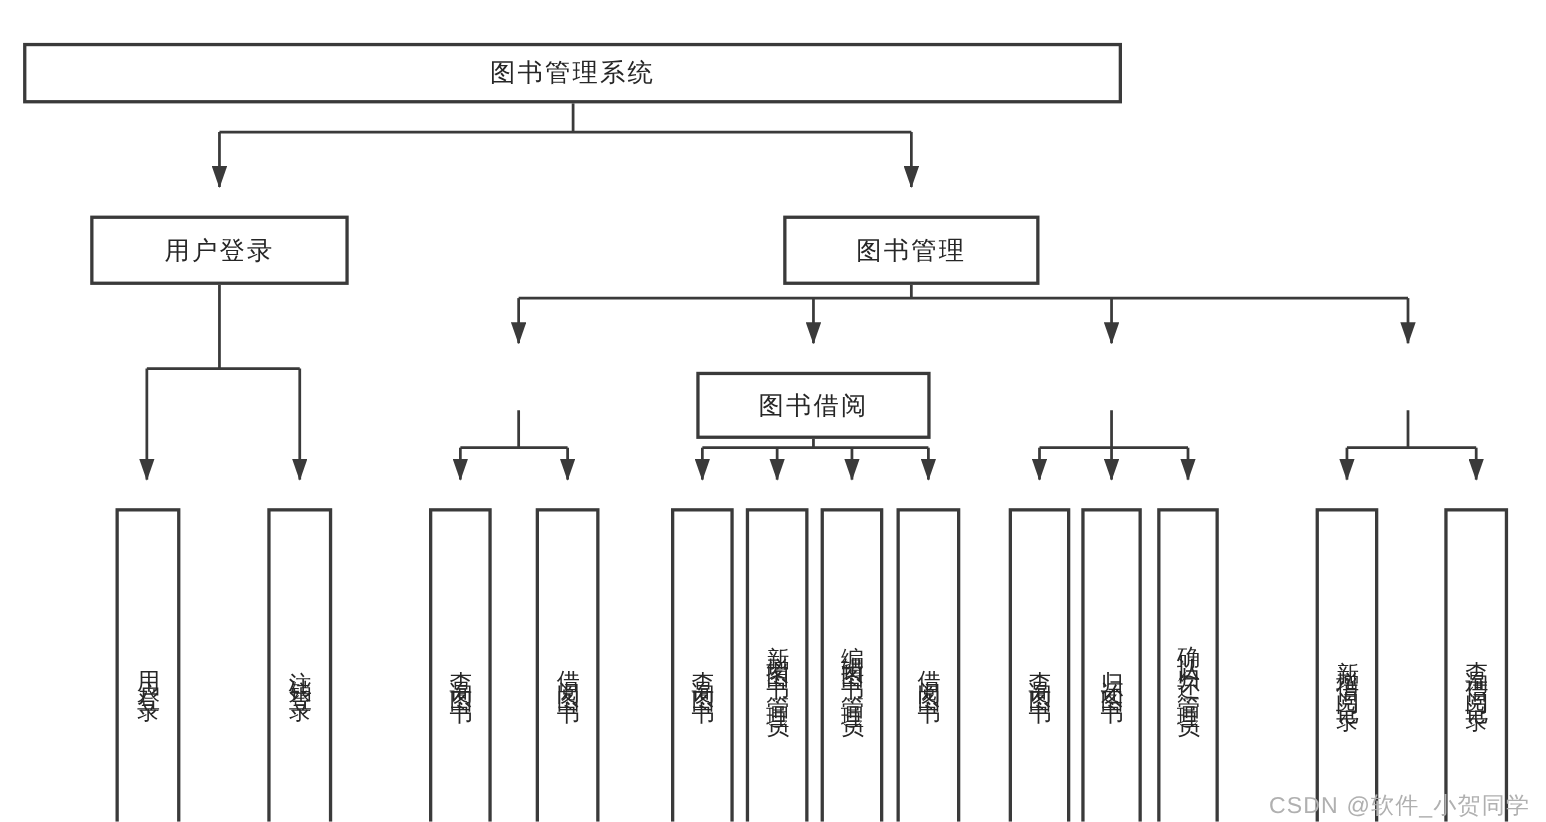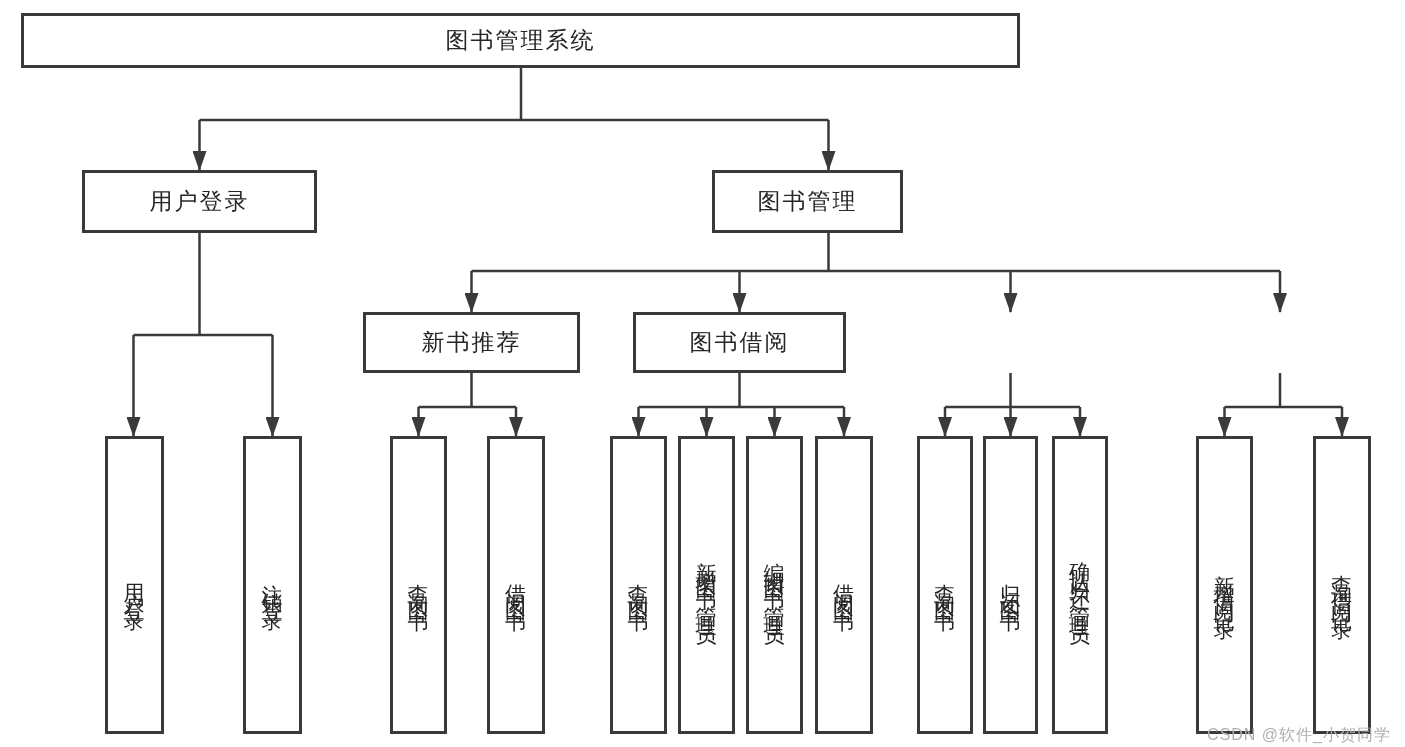--- a/index.html
+++ b/index.html
@@ -14,37 +14,38 @@
     position:absolute;left:0;top:0;width:1405px;height:747px;
     pointer-events:none;
   }
   .node{
     position:absolute;
     box-sizing:border-box;
     background:#ffffff;
     border:3px solid #3a3a3a;
     display:flex;align-items:center;justify-content:center;
     color:#262626;
+    margin-top:26px;
   }
   .node.h span{
     font-size:23px;
     letter-spacing:2px;
     white-space:nowrap;
   }
   .node.v span{
     writing-mode:vertical-rl;
     text-orientation:mixed;
     font-size:21px;
     letter-spacing:9px;
     line-height:1.1;
   }
   .watermark{
     position:absolute;
     right:14px;bottom:1px;
-    font-size:16px;
+    font-size:21px;
     color:#b0b0b0;
     letter-spacing:1px;
     white-space:nowrap;
   }
 </style>
 </head>
 <body>
 
 <div class="canvas">
 
@@ -103,27 +104,24 @@
     </g>
   </svg>
 
   <div class="node h" style="left:21px;top:13px;width:999px;height:55px">
     <span>图书管理系统</span>
   </div>
 
   <div class="node h" style="left:82px;top:170px;width:235px;height:63px">
     <span>用户登录</span>
   </div>
-  <div class="node h" style="left:712px;top:170px;width:191px;height:63px">
+  <div class="node h" style="left:712px;top:170px;width:233px;height:63px">
     <span>图书管理</span>
   </div>
 
-  <div class="node h" style="left:363px;top:312px;width:217px;height:61px">
-    <span>新书推荐</span>
-  </div>
   <div class="node h" style="left:633px;top:312px;width:213px;height:61px">
     <span>图书借阅</span>
   </div>
 
   <div class="node v" style="left:105px;top:436px;width:59px;height:298px">
     <span>用户登录</span>
   </div>
   <div class="node v" style="left:243px;top:436px;width:59px;height:298px">
     <span>注销登录</span>
   </div>

